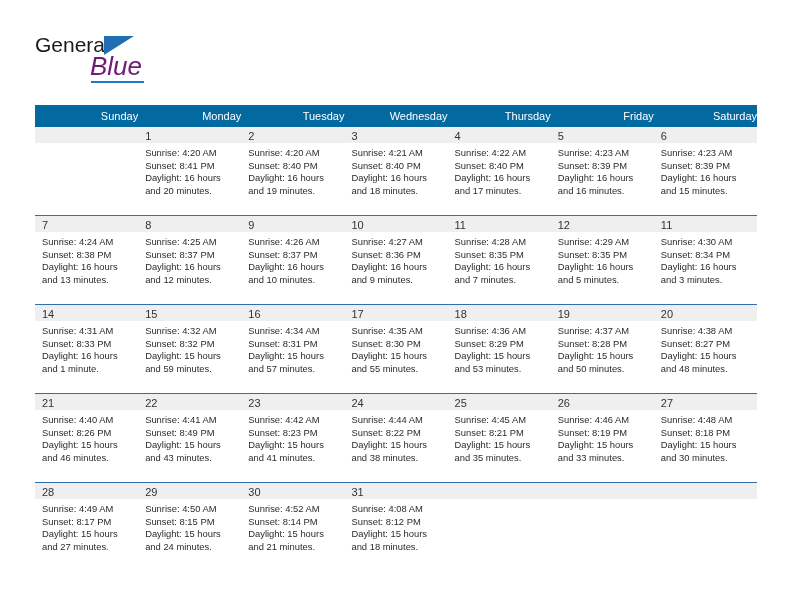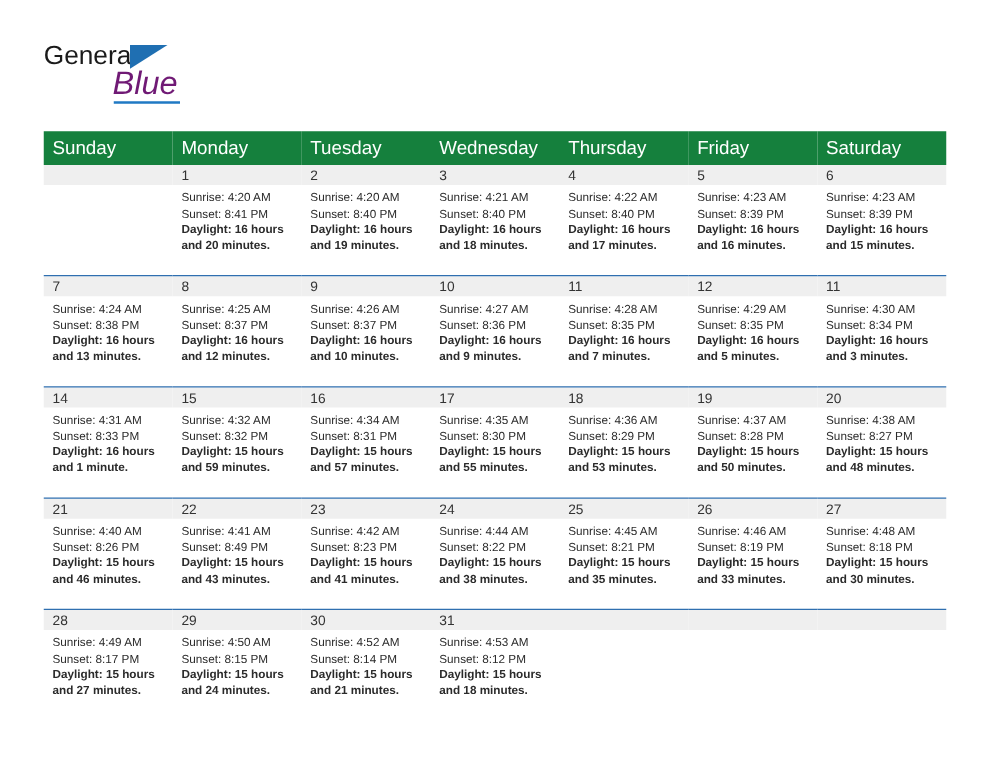--- a/index.html
+++ b/index.html
@@ -96,25 +96,25 @@
   
   .calendar {
     position: absolute;
     left: 35px;
     top: 105px;
     width: 722px;
     border-collapse: collapse;
     table-layout: fixed;
   }
   .calendar th {
-    background: #15803d;
+    background: #0369a1;
     color: #ffffff;
-    font-size: 15px;
+    font-size: 11px;
     font-weight: normal;
-    text-align: left;
+    text-align: right;
     padding: 5px 0 5px 7px;
     height: 10px;
     border: none;
   }
   .calendar td {
     vertical-align: top;
     padding: 0;
     border: none;
     width: 103.14px;
   }
@@ -141,21 +141,20 @@
     padding: 4px 6px 0 7px;
     font-size: 9.4px;
     line-height: 12.6px;
     color: #2b2b2b;
   }
   .cell-body div {
     white-space: nowrap;
   }
   .cell-body .daylight {
     white-space: normal;
-    font-weight: bold;
   }
 </style>
 </head>
 <body>
 
 <div class="page">
 
   <div class="header">
 
     <div class="logo">
@@ -502,21 +501,21 @@
                 <div>Sunrise: 4:52 AM</div>
                 <div>Sunset: 8:14 PM</div>
                 <div class="daylight">Daylight: 15 hours and 21 minutes.</div>
               </div>
             </div>
           </td>
         <td>
             <div class="cell-inner">
               <div class="day-num">31</div>
               <div class="cell-body">
-                <div>Sunrise: 4:53 AM</div>
+                <div>Sunrise: 4:08 AM</div>
                 <div>Sunset: 8:12 PM</div>
                 <div class="daylight">Daylight: 15 hours and 18 minutes.</div>
               </div>
             </div>
           </td>
         <td>
             <div class="cell-inner">
               <div class="day-num"></div>
               <div class="cell-body">
                 <div></div>

